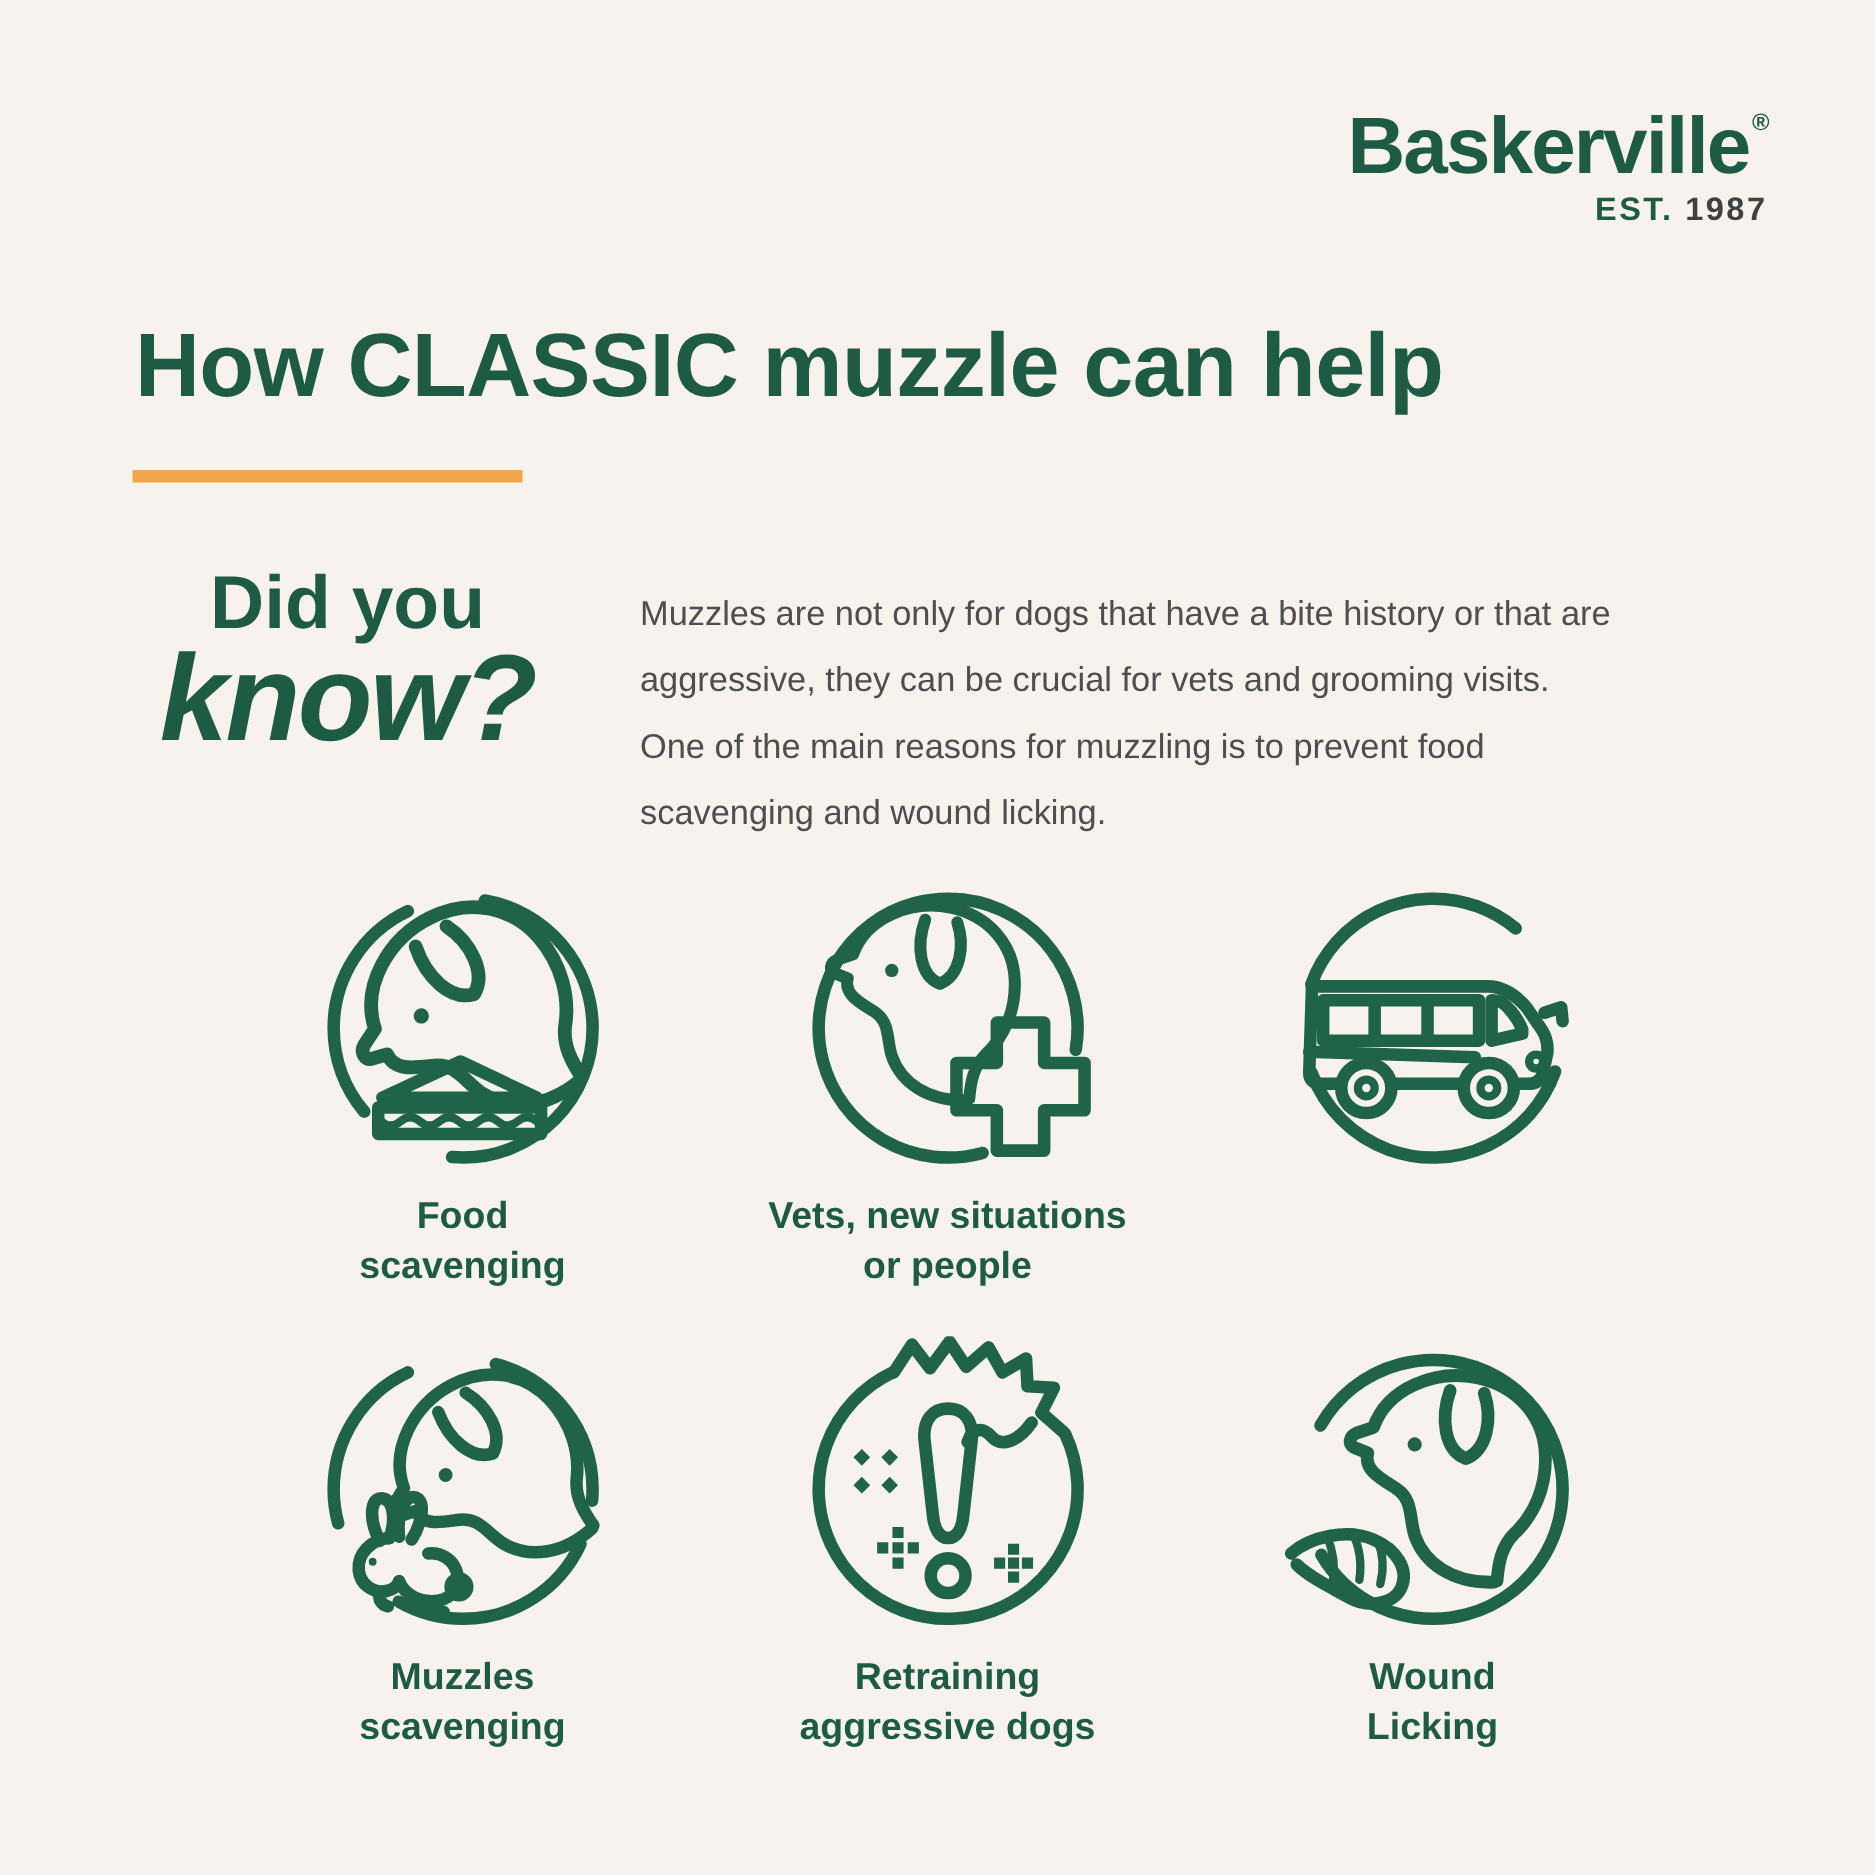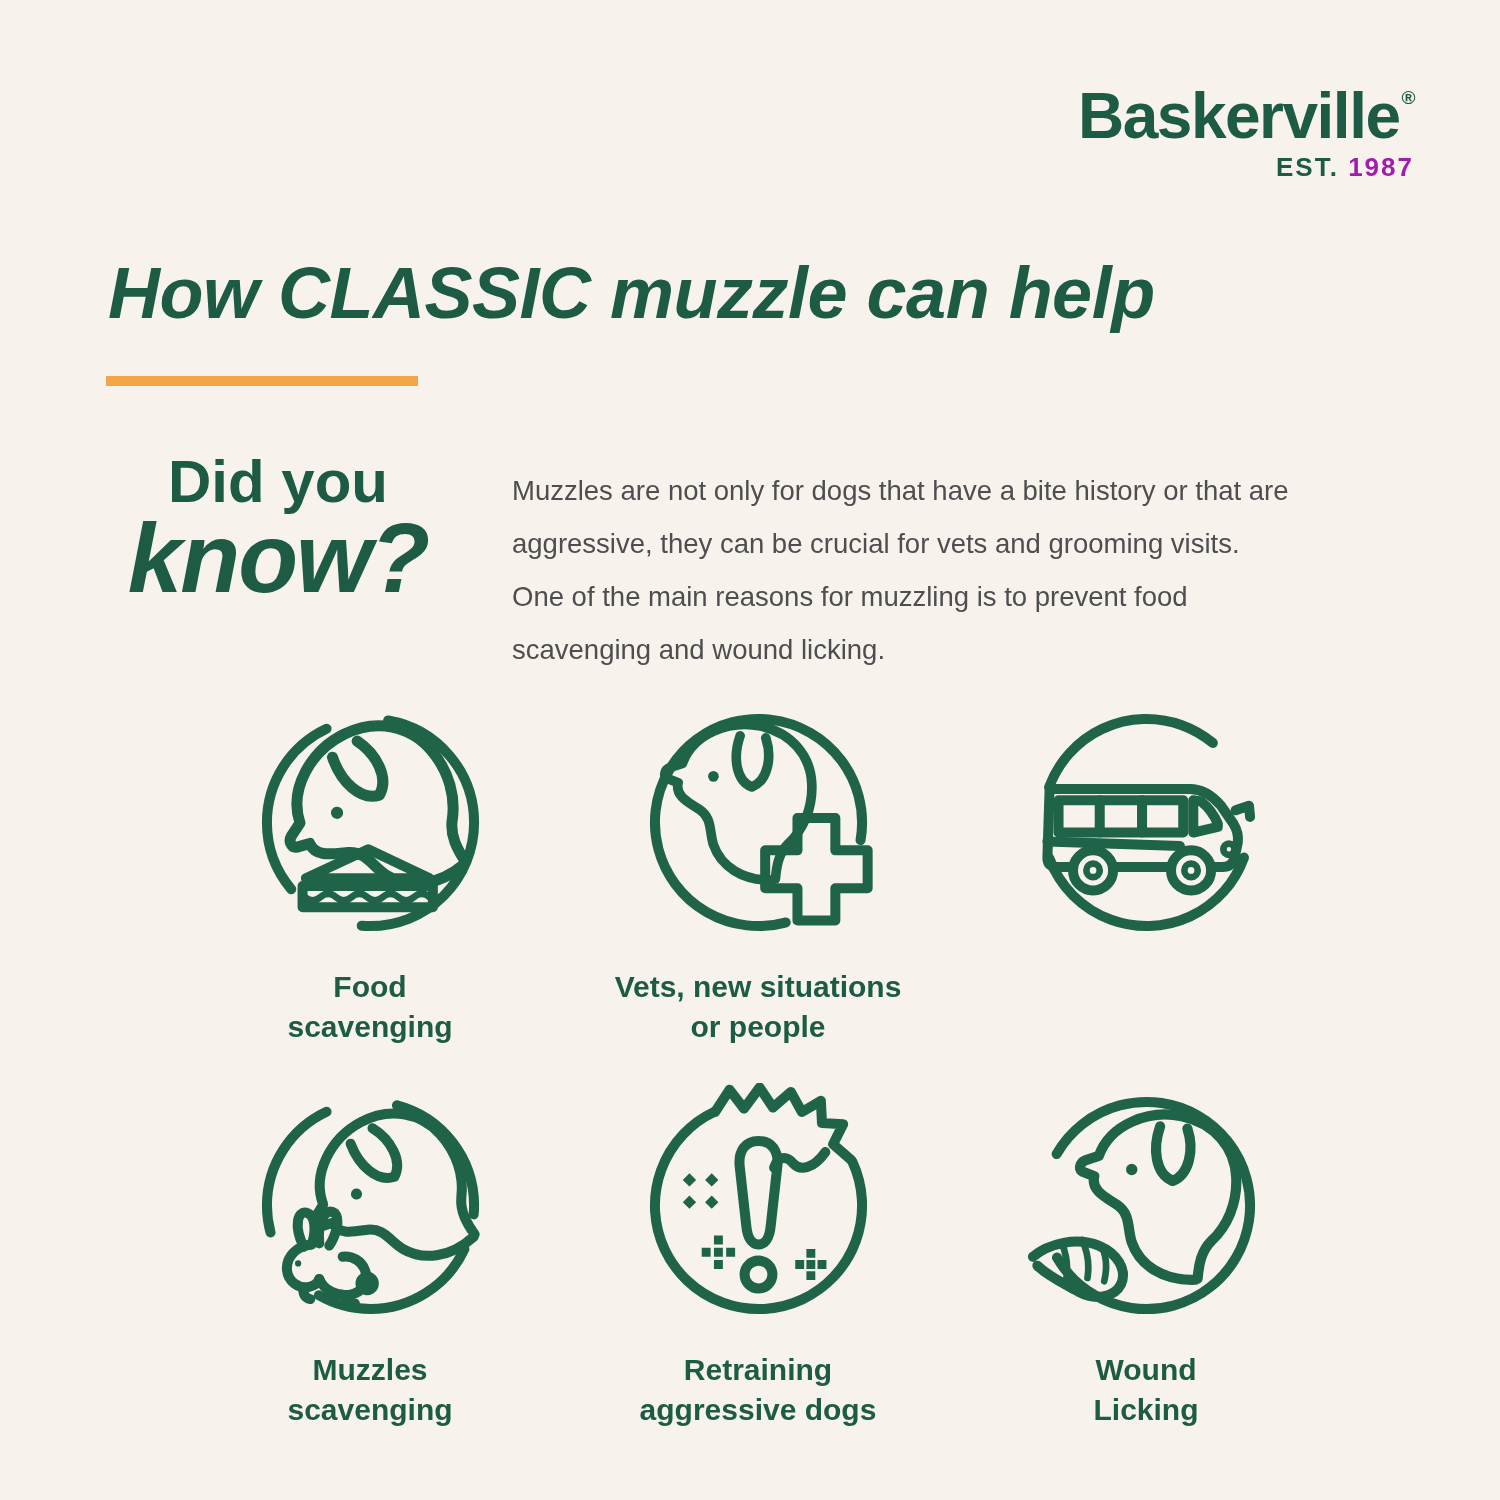--- a/index.html
+++ b/index.html
@@ -6,35 +6,35 @@
   body{font-family:"Liberation Sans", sans-serif;}
   .canvas{
     position:relative;width:1500px;height:1500px;
     background:#f7f3ec;overflow:hidden;
   }
   
   .logo{position:absolute;top:84px;right:86px;text-align:right;color:#1d5b45;}
   .logo-brand{font-size:64px;font-weight:bold;letter-spacing:-1.5px;line-height:1;white-space:nowrap;}
   .logo-reg{display:inline-block;font-size:19px;font-weight:bold;transform:translateY(-34px);margin-left:2px;}
   .logo-est{font-size:26px;font-weight:bold;letter-spacing:2px;margin-top:4px;}
-  .logo-est .year{color:#a21caf;}
+  .logo-est .year{color:#404040;}
   
-  .heading{position:absolute;left:108px;top:252px;font-size:72px;font-weight:bold;color:#1d5b45;letter-spacing:-0.5px;white-space:nowrap;font-style:italic;}
+  .heading{position:absolute;left:108px;top:252px;font-size:72px;font-weight:bold;color:#1d5b45;letter-spacing:-0.5px;white-space:nowrap;}
   .rule{position:absolute;left:106px;top:376px;width:312px;height:10px;background:#f2a549;}
   
   .didyou{position:absolute;left:92px;top:452px;width:372px;text-align:center;color:#1d5b45;font-weight:bold;}
   .didyou .l1{display:block;font-size:60px;line-height:1;}
   .didyou .l2{display:block;font-size:98px;line-height:0.94;letter-spacing:-2px;font-style:italic;}
   
   .intro{position:absolute;left:512px;top:464px;width:960px;font-size:27.5px;line-height:53px;color:#4e4e50;white-space:pre-line;}
   
   .benefits{position:absolute;left:176px;top:700px;width:1164px;display:grid;grid-template-columns:repeat(3,1fr);row-gap:36px;}
   .cell{display:flex;flex-direction:column;align-items:center;}
   .cell svg{width:245px;height:245px;display:block;}
-  .caption{margin-top:22px;font-size:30px;line-height:40px;font-weight:bold;color:#1d5b45;text-align:center;white-space:pre-line;}
+  .caption{margin-top:8px;font-size:30px;line-height:40px;font-weight:bold;color:#1d5b45;text-align:center;white-space:pre-line;}
   
   .ic .ln{fill:none;stroke:#1f6349;stroke-width:9;stroke-linecap:round;stroke-linejoin:round;}
   .ic .th{stroke-width:6;}
   .ic .fl{fill:#1f6349;stroke:none;}
   .ic .wh{fill:#f7f3ec;stroke:#1f6349;stroke-width:9;}
 </style>
 </head>
 <body>
 
 <div class="canvas">

